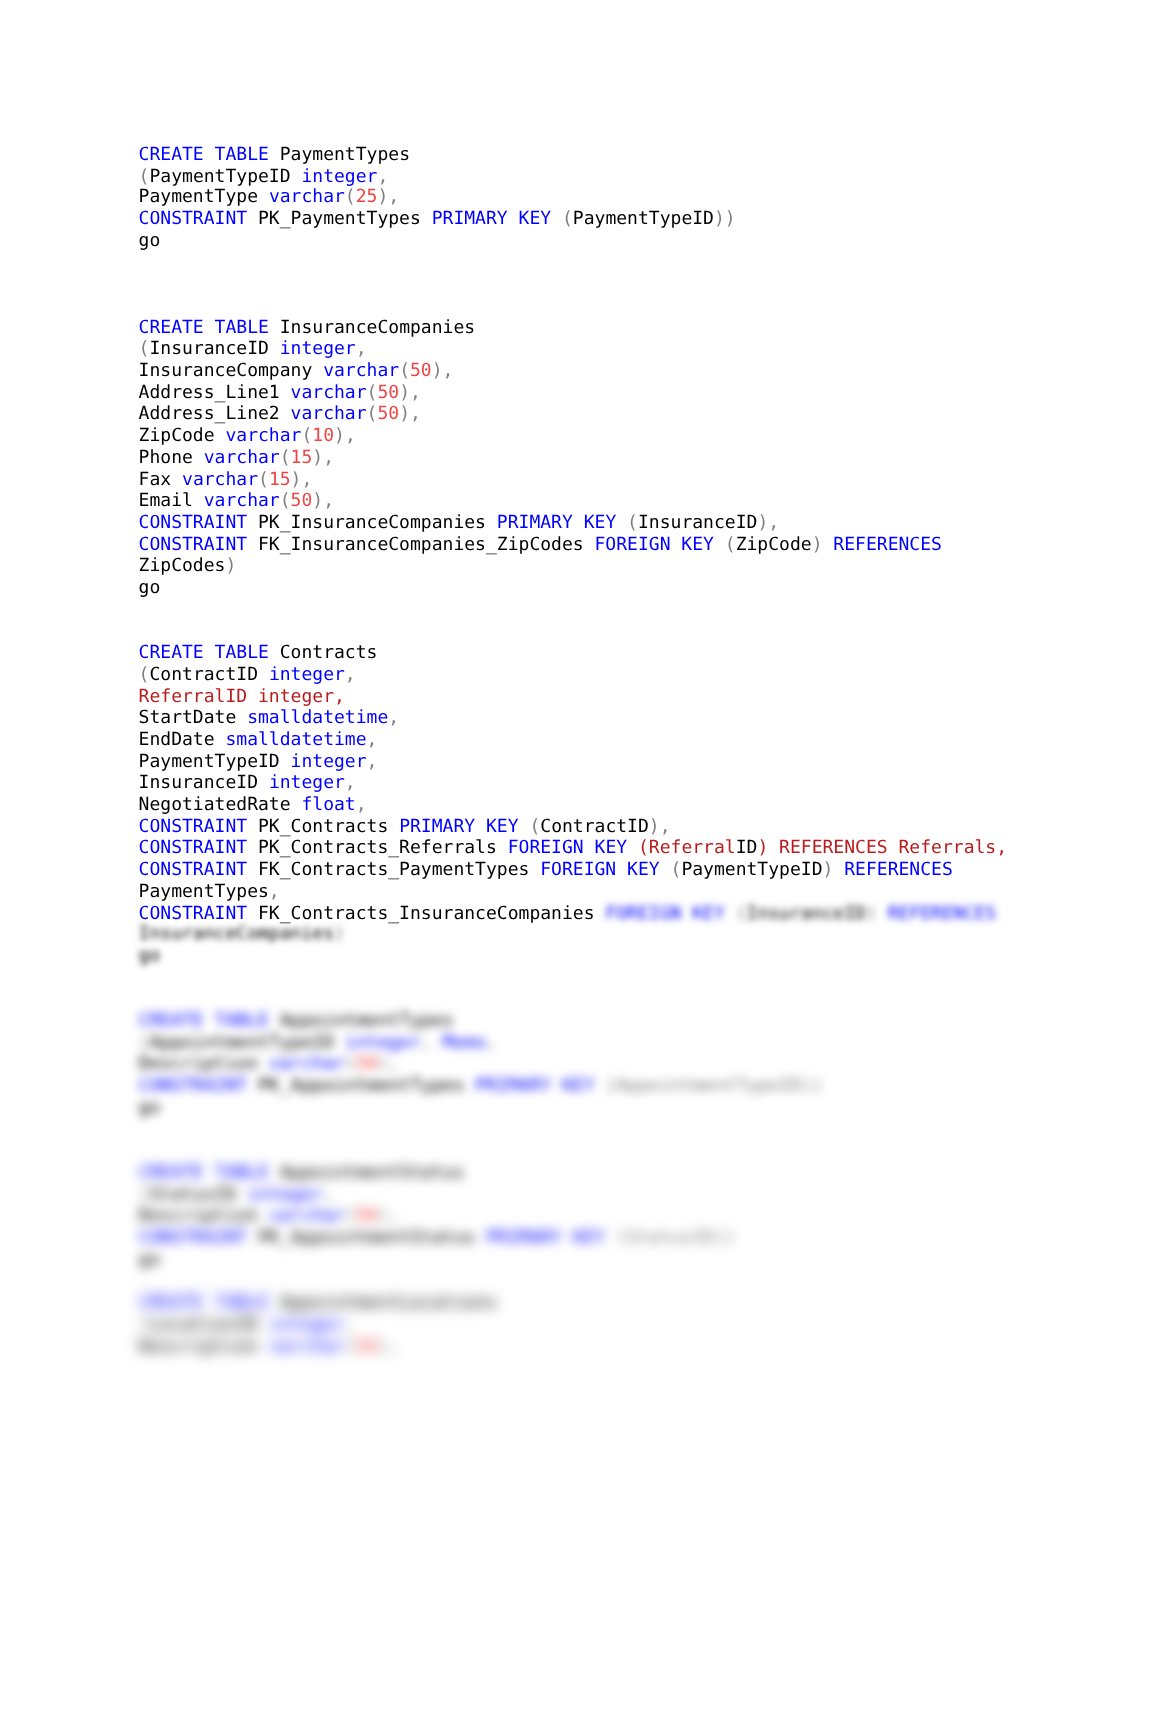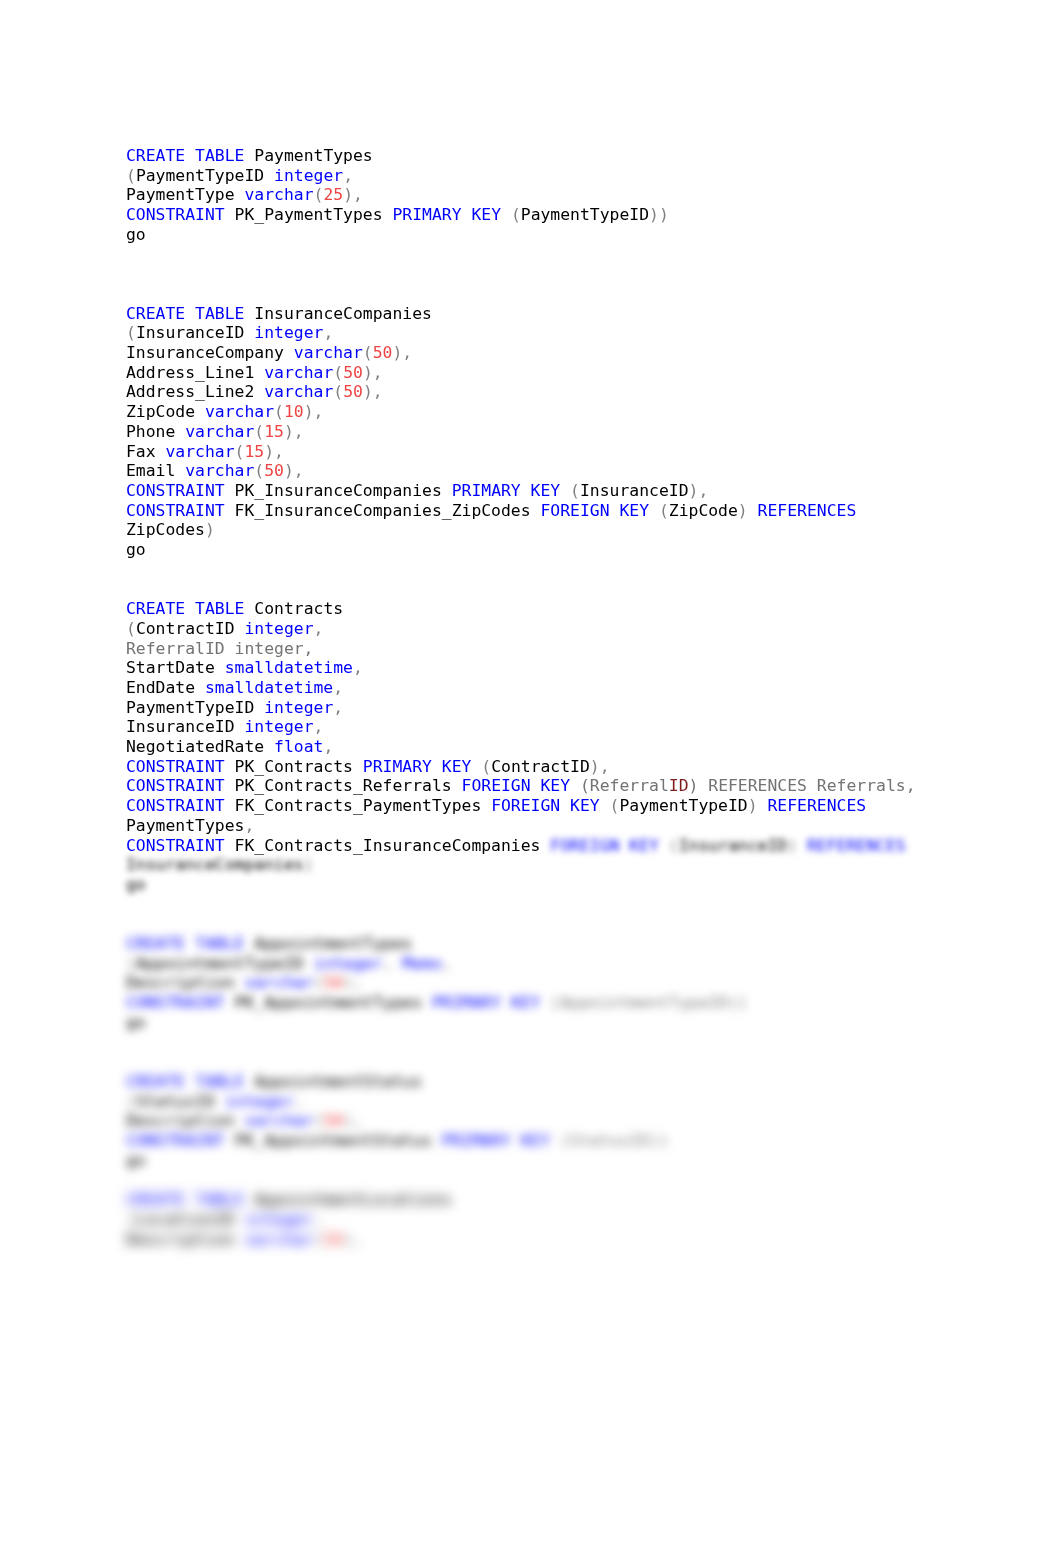--- a/index.html
+++ b/index.html
@@ -18,21 +18,21 @@
 
   #doc-page {
     position: absolute;
     inset: 0;
     background: #ffffff;
   }
 
   #code-listing {
     position: absolute;
     left: 126px;
-    top: 146px;
+    top: 130px;
     width: 900px;
     font-size: 16.4px;
     line-height: 19.7px;
     white-space: pre;
     letter-spacing: 0px;
     color: #000000;
   }
 
   .code-block {
     white-space: pre;
@@ -47,22 +47,22 @@
   .blank-line {
     display: block;
     height: 19.7px;
   }
 
   
   .kw   { color: #0000ff; }
   .id   { color: #000000; }
   .punc { color: #808080; }
   .num  { color: #ef4444; }
-  .dim  { color: #737373; }
-  .dim-strong { color: #7f1d1d; }
+  .dim  { color: #b91c1c; }
+  .dim-strong { color: #000000; }
 
   
   .b0  { filter: none; }
   .b3  { filter: blur(3.0px); }
   .b4  { filter: blur(4.2px); }
   .b5  { filter: blur(5.0px); }
   .b6  { filter: blur(5.6px); }
 
   
   .inline-blur {

